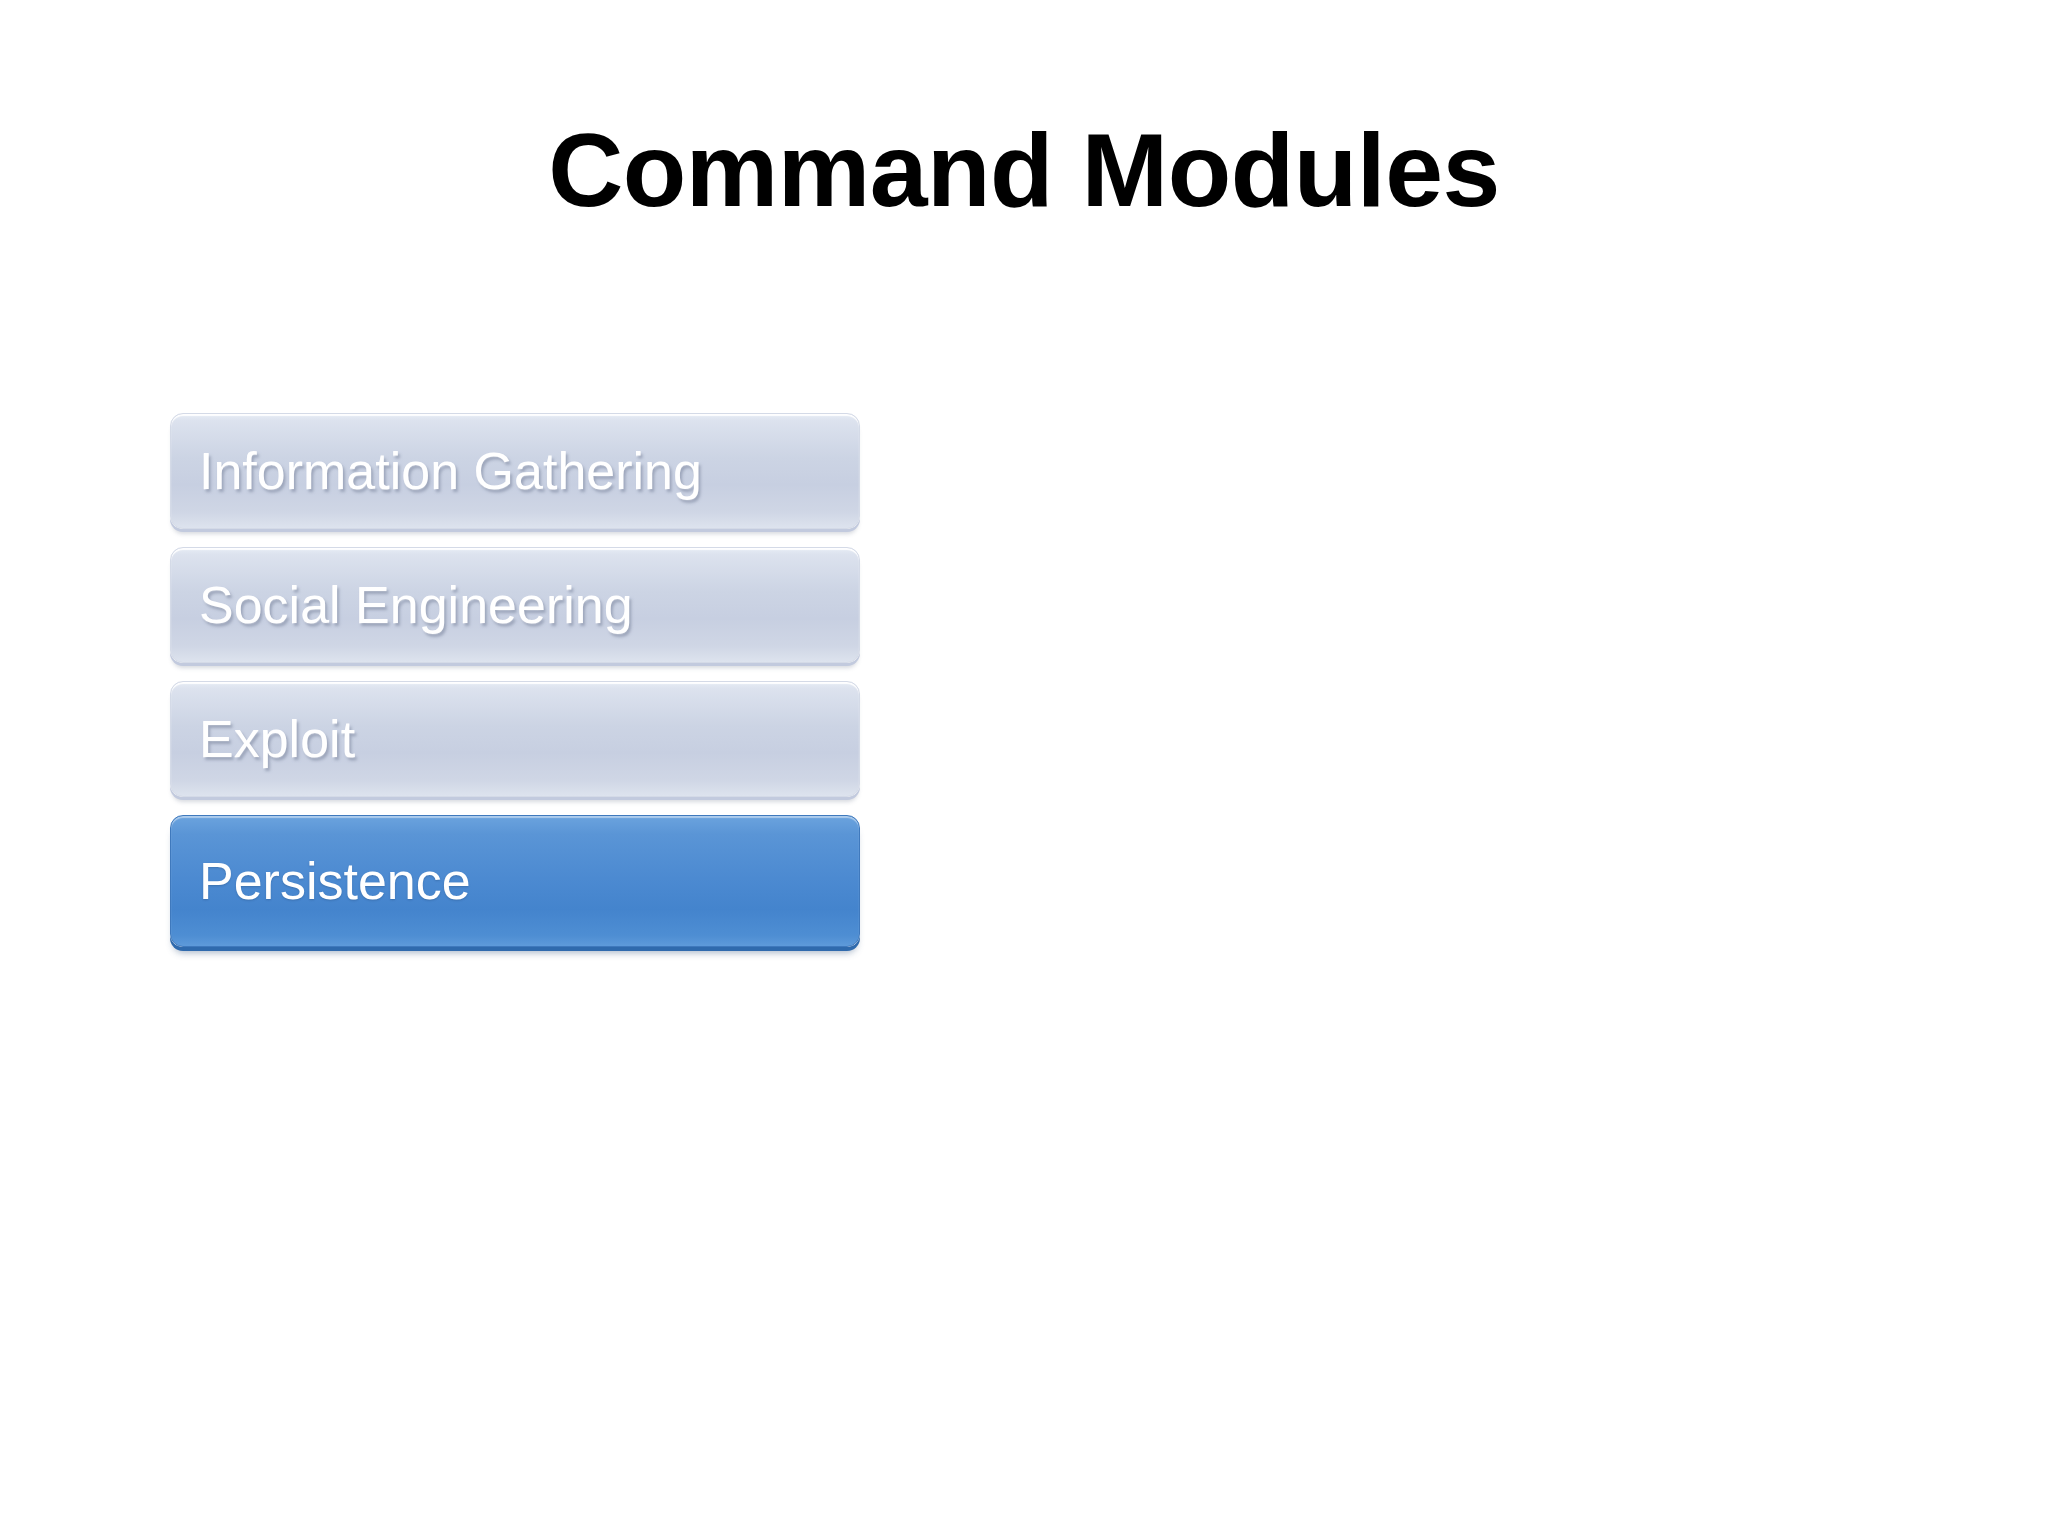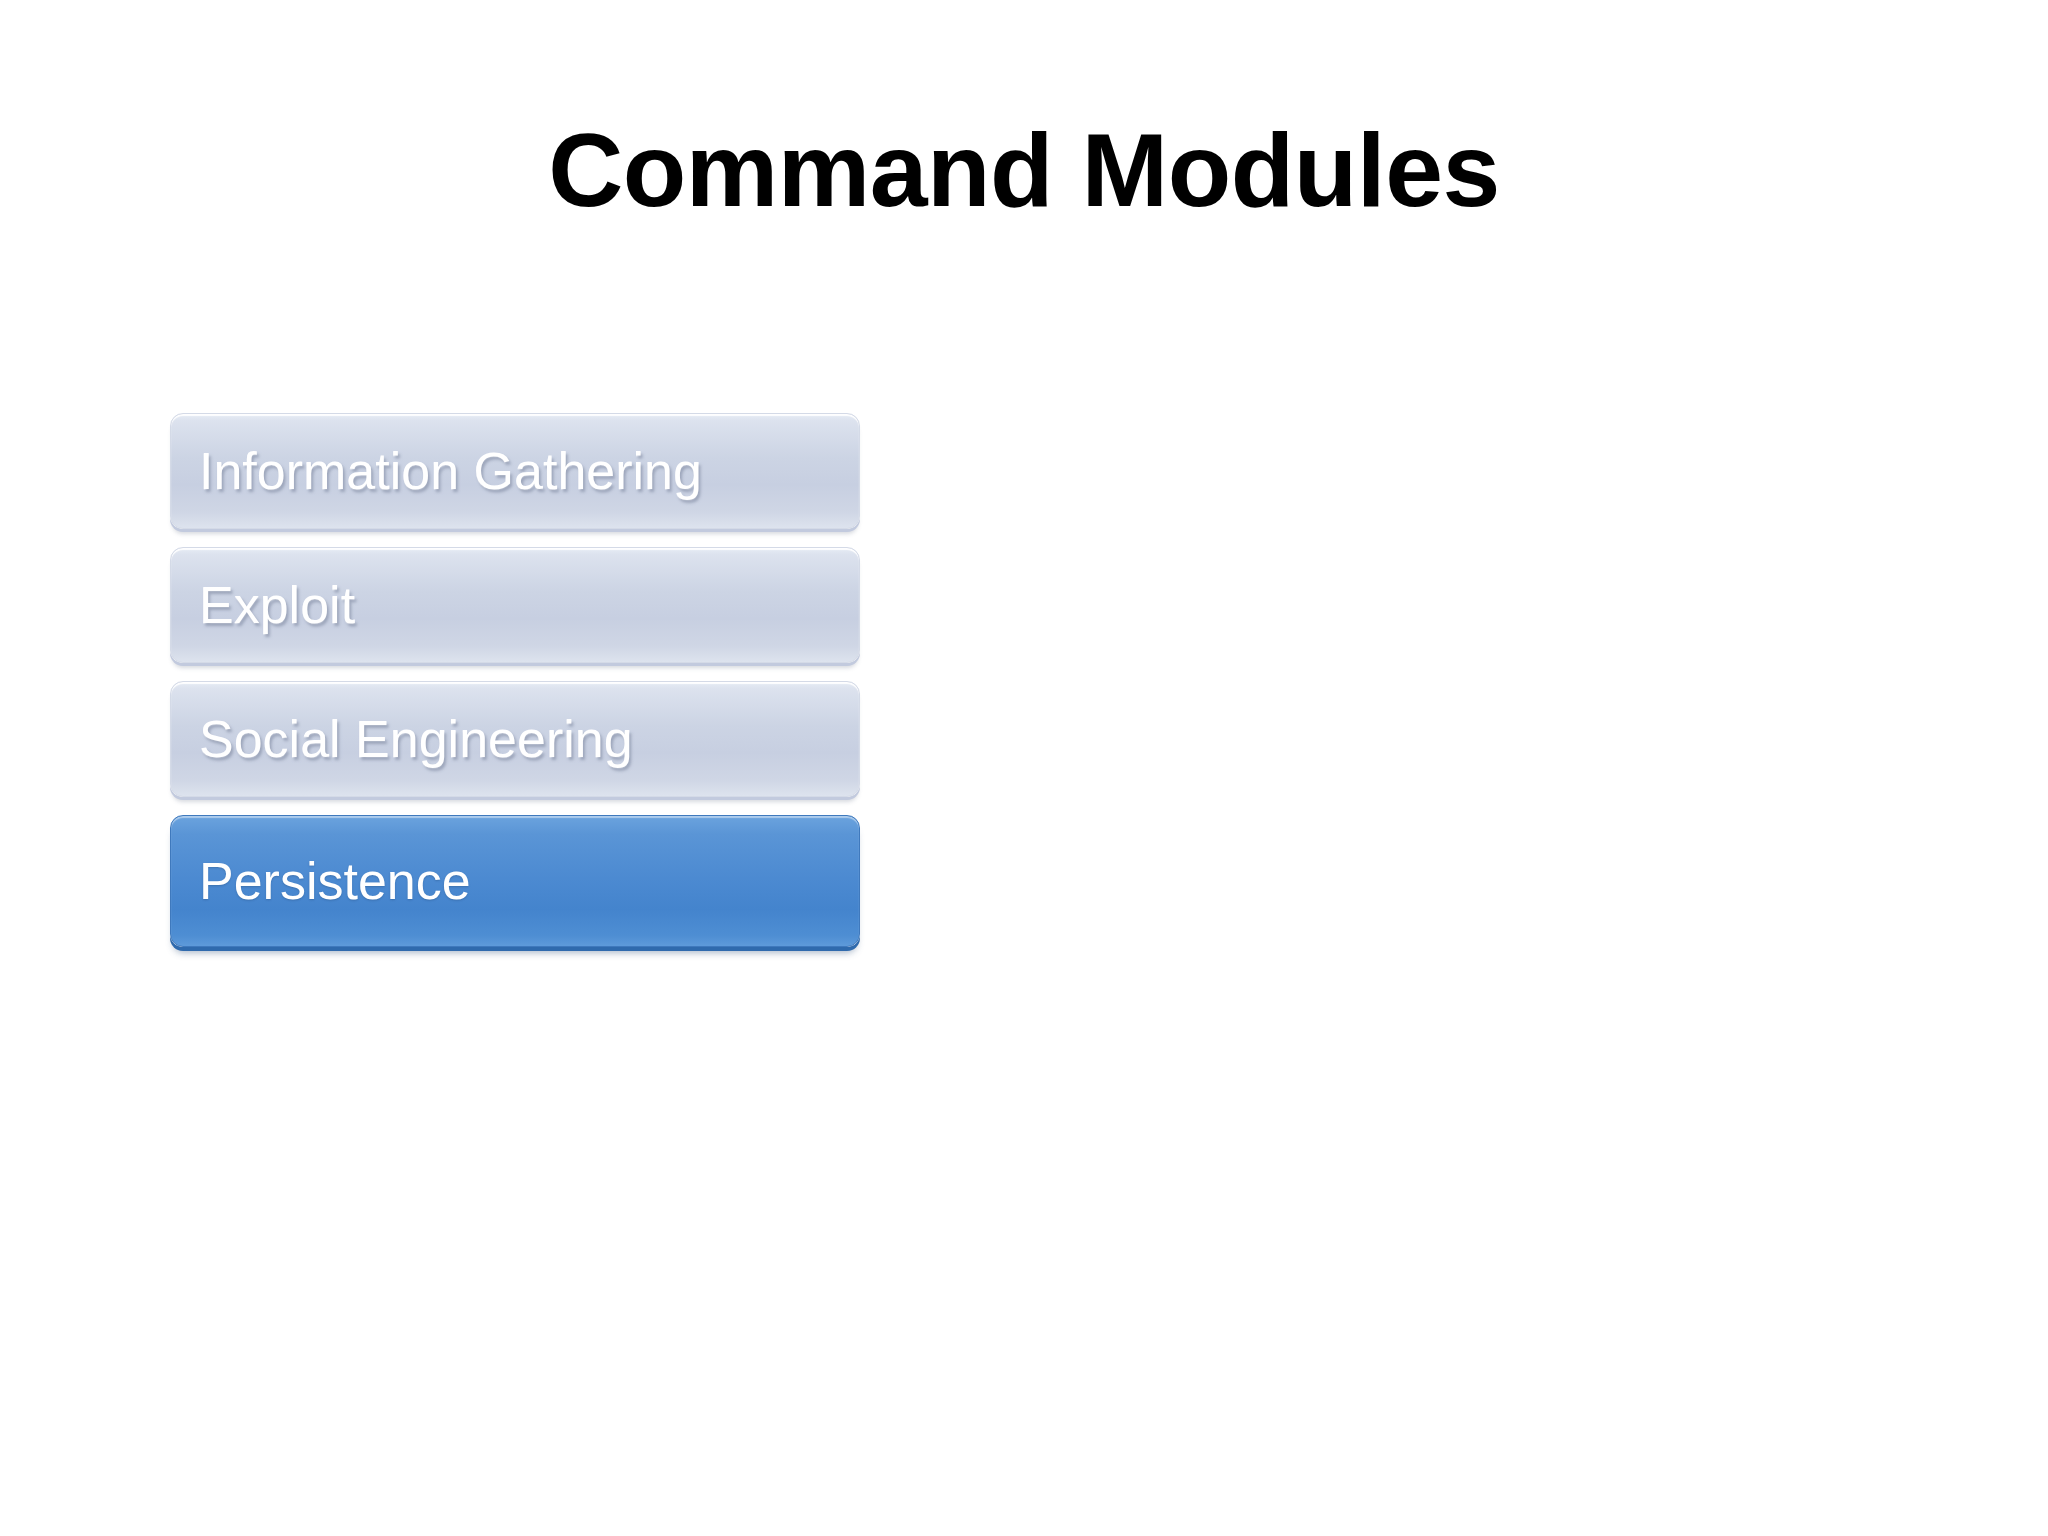--- a/index.html
+++ b/index.html
@@ -123,25 +123,25 @@
   <div class="slide-title">Command Modules</div>
 
   <div class="col-left">
 
     <div class="btn light">
       <span class="btn-label">Information Gathering</span>
     </div>
 
 
     <div class="btn light">
-      <span class="btn-label">Exploit</span>
+      <span class="btn-label">Social Engineering</span>
     </div>
 
     <div class="btn light">
-      <span class="btn-label">Social Engineering</span>
+      <span class="btn-label">Exploit</span>
     </div>
 
     <div class="btn accent">
       <span class="btn-label">Persistence</span>
     </div>
 
   </div>
 
 
 </div>

